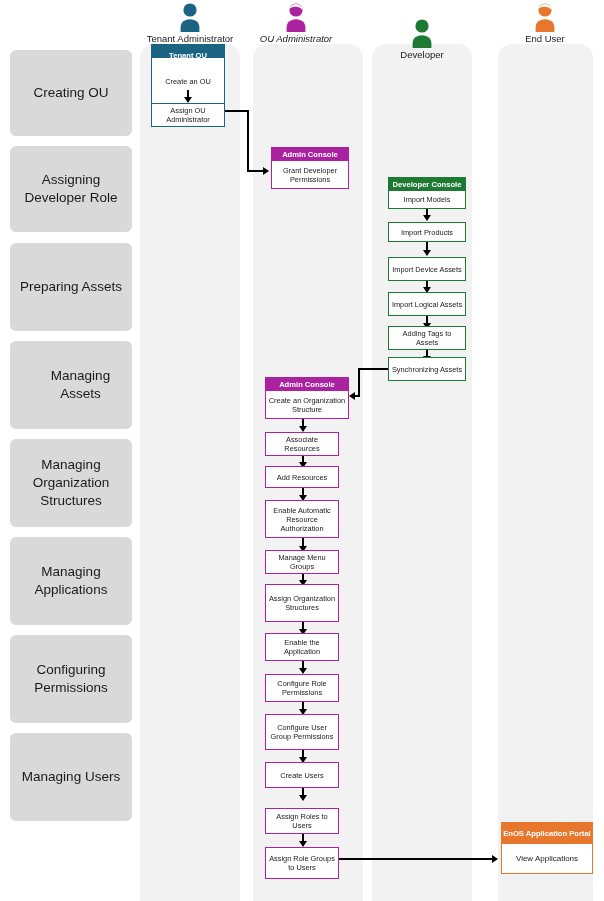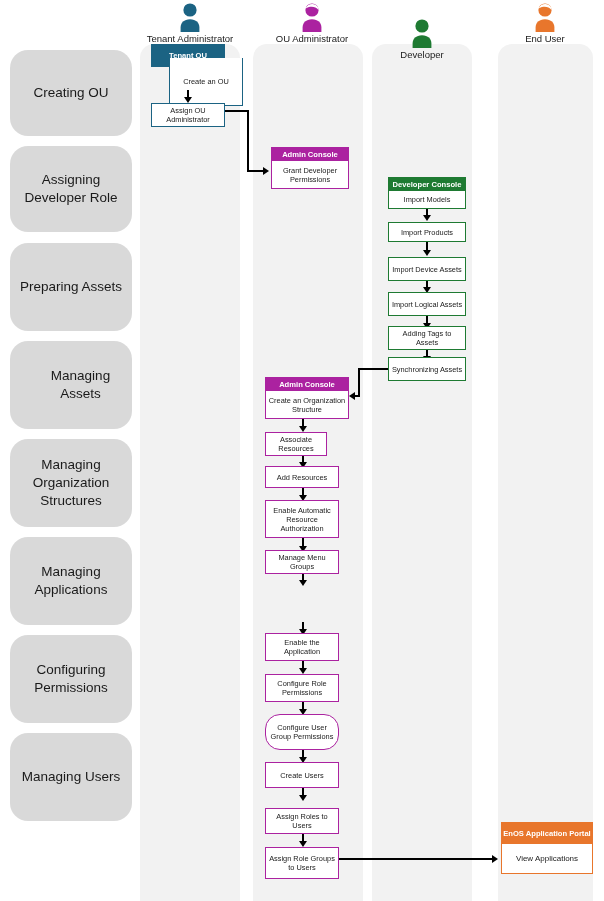--- a/index.html
+++ b/index.html
@@ -34,21 +34,21 @@
     color:#1a1a1a;
     white-space:nowrap;
   }
 
   
   .phase{
     position:absolute;
     left:10px;
     width:122px;
     background:#d9d9d9;
-    border-radius:18px;
+    border-radius:6px;
     display:flex;
     align-items:center;
     justify-content:center;
     text-align:center;
     font-size:13.5px;
     line-height:18px;
     color:#1a1a1a;
     padding:0 6px;
     box-sizing:border-box;
   }
@@ -129,21 +129,21 @@
   <div class="role" style="left:130px;top:2px;width:120px;">
     <div class="avatar">
       <svg viewBox="0 0 32 30">
           <circle cx="16" cy="8" r="6.6" fill="#1b6383"></circle>
           <path d="M16 17.2c-6 0-9.4 3.6-9.4 8.2v4.6h18.8v-4.6c0-4.6-3.4-8.2-9.4-8.2z" fill="#1b6383"></path>
         </svg>
     </div>
     <div class="rname">Tenant Administrator</div>
   </div>
 
-  <div class="role" style="left:252px;top:2px;width:120px;">
+  <div class="role" style="left:236px;top:2px;width:120px;font-style:italic;">
     <div class="avatar">
       <svg viewBox="0 0 32 30">
         <circle cx="16" cy="8" r="6.6" fill="#ab22a0"></circle>
         <path d="M9.6 6.4c1.6-4 6.4-5.4 9.8-3.6 2.2 1.2 3.2 3.3 3.1 5.2-2.1-2.6-5.0-3.6-8.1-3.2-2.0.3-3.6 1.0-4.8 1.6z" fill="#ffffff"></path>
         <path d="M16 17.2c-6 0-9.4 3.6-9.4 8.2v4.6h18.8v-4.6c0-4.6-3.4-8.2-9.4-8.2z" fill="#ab22a0"></path>
       </svg>
     </div>
     <div class="rname">OU Administrator</div>
   </div>
 
@@ -189,21 +189,21 @@
   <div class="phase" style="top:635px;height:88px;">
     <span>Configuring Permissions</span>
     </div>
   <div class="phase" style="top:733px;height:88px;">
     <span>Managing Users</span>
     </div>
 
   <div class="hdr teal-bg" style="left:151px;top:44px;width:74px;height:23px;">
     <span>Tenant OU</span>
     </div>
-  <div class="node teal hashdr" style="left:151px;top:58px;width:74px;height:48px;margin-left:18px;">
+  <div class="node teal hashdr" style="left:151px;top:58px;width:74px;height:48px;">
     <span>Create an OU</span>
     </div>
 
   <div class="conn vline" style="left:187px;top:90px;height:9px;"></div>
   <div class="arrowhead ah-down" style="left:184px;top:97px;"></div>
 
   <div class="node teal" style="left:151px;top:103px;width:74px;height:24px;">
     <span>Assign OU Administrator</span>
     </div>
 
@@ -263,21 +263,21 @@
 
   <div class="hdr purple-bg" style="left:265px;top:377px;width:84px;height:14px;">
     <span>Admin Console</span>
     </div>
   <div class="node purple hashdr" style="left:265px;top:391px;width:84px;height:28px;align-items:center;">
     <span>Create an Organization Structure</span>
     </div>
 
   <div class="conn vline" style="left:302px;top:419px;height:9px;"></div>
   <div class="arrowhead ah-down" style="left:299px;top:426px;"></div>
-  <div class="node purple" style="left:265px;top:432px;width:62px;height:24px;">
+  <div class="node purple" style="left:265px;top:432px;width:74px;height:24px;">
     <span>Associate Resources</span>
     </div>
 
   <div class="conn vline" style="left:302px;top:456px;height:8px;"></div>
   <div class="arrowhead ah-down" style="left:299px;top:462px;"></div>
   <div class="node purple" style="left:265px;top:466px;width:74px;height:22px;">
     <span>Add Resources</span>
     </div>
 
   <div class="conn vline" style="left:302px;top:488px;height:9px;"></div>
@@ -287,36 +287,39 @@
     </div>
 
   <div class="conn vline" style="left:302px;top:538px;height:10px;"></div>
   <div class="arrowhead ah-down" style="left:299px;top:546px;"></div>
   <div class="node purple" style="left:265px;top:550px;width:74px;height:24px;">
     <span>Manage Menu Groups</span>
     </div>
 
   <div class="conn vline" style="left:302px;top:574px;height:8px;"></div>
   <div class="arrowhead ah-down" style="left:299px;top:580px;"></div>
+  <div class="node purple" style="left:265px;top:584px;width:74px;height:38px;">
+    <span>Assign Organization Structures</span>
+    </div>
 
   <div class="conn vline" style="left:302px;top:622px;height:9px;"></div>
   <div class="arrowhead ah-down" style="left:299px;top:629px;"></div>
   <div class="node purple" style="left:265px;top:633px;width:74px;height:28px;">
     <span>Enable the Application</span>
     </div>
 
   <div class="conn vline" style="left:302px;top:661px;height:9px;"></div>
   <div class="arrowhead ah-down" style="left:299px;top:668px;"></div>
   <div class="node purple" style="left:265px;top:674px;width:74px;height:28px;">
     <span>Configure Role Permissions</span>
     </div>
 
   <div class="conn vline" style="left:302px;top:702px;height:9px;"></div>
   <div class="arrowhead ah-down" style="left:299px;top:709px;"></div>
-  <div class="node purple" style="left:265px;top:714px;width:74px;height:36px;border-radius:15px;">
+  <div class="node purple" style="left:265px;top:714px;width:74px;height:36px;">
     <span>Configure User Group Permissions</span>
     </div>
 
   <div class="conn vline" style="left:302px;top:750px;height:9px;"></div>
   <div class="arrowhead ah-down" style="left:299px;top:757px;"></div>
   <div class="node purple" style="left:265px;top:762px;width:74px;height:26px;">
     <span>Create Users</span>
     </div>
 
   <div class="conn vline" style="left:302px;top:788px;height:9px;"></div>

